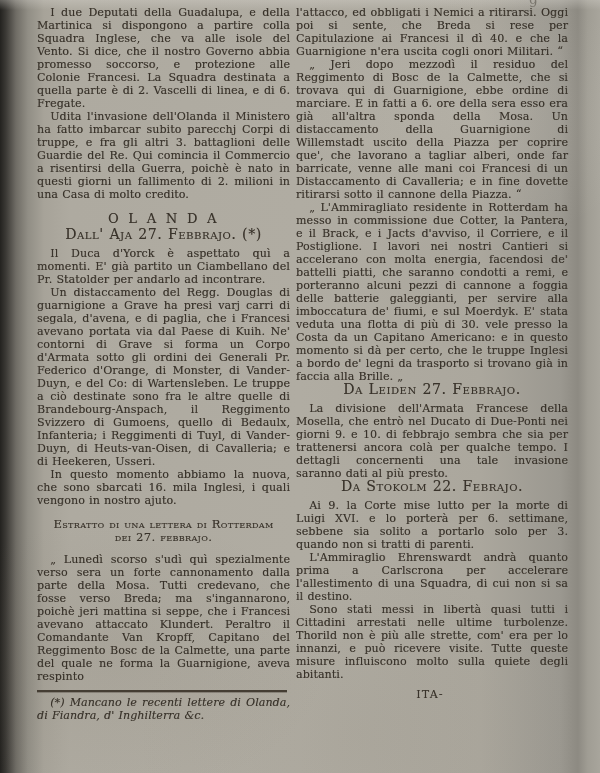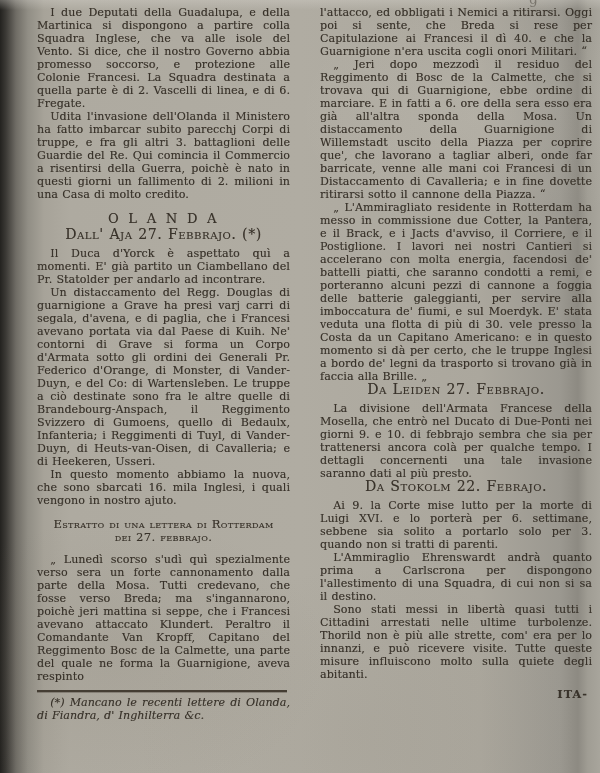--- a/index.html
+++ b/index.html
@@ -21,21 +21,21 @@
       radial-gradient(ellipse 300px 200px at 20% 85%, rgba(120,112,98,.12), rgba(0,0,0,0) 70%),
       radial-gradient(ellipse 260px 180px at 80% 15%, rgba(228,224,214,.14), rgba(0,0,0,0) 70%),
       radial-gradient(ellipse 320px 240px at 60% 95%, rgba(130,124,110,.10), rgba(0,0,0,0) 70%);
   }
   .folio{
     position:absolute;top:-5px;left:529px;font-size:13px;opacity:.45;
     letter-spacing:1px;
   }
   .cols{
     position:absolute;left:37px;top:6px;width:540px;
-    display:flex;gap:30px;
+    display:flex;gap:6px;
   }
   .col{flex:0 0 auto;}
   .col-left{width:253px;}
   .col-right{width:272px;}
   .blk{
     margin:0;font-size:11px;line-height:13px;text-align:justify;
     letter-spacing:.1px;word-spacing:.6px;
     text-shadow:.3px .3px .45px rgba(44,36,26,.38);
   }
   .para{text-indent:1.2em;}
@@ -51,22 +51,22 @@
   .heading-italic{
     text-align:center;text-indent:0;font-variant:small-caps;
     margin:11px 14px 9px;font-size:11.5px;letter-spacing:.4px;
   }
   .rule{
     border:0;border-top:2px solid #46403600;height:0;margin:7px 0 4px;width:99%;
     border-top:2px solid #443d33;box-shadow:0 1px 0 rgba(68,61,51,.35);
   }
   .footnote{font-style:italic;text-indent:1.2em;}
   .catchword{
-    text-align:right;text-indent:0;margin-top:7px;padding-right:4px;
-    font-weight:bold;letter-spacing:1.2px;
+    text-align:center;text-indent:0;margin-top:7px;padding-right:4px;
+    font-weight:normal;letter-spacing:1.2px;
   }
 </style>
 </head>
 <body>
 
 <div class="page">
   <div class="folio">9</div>
   <div class="cols">
     <div class="col col-left">
         <p class="blk para">I due Deputati della Guadalupa, e della Martinica si dispongono a partire colla Squadra Inglese, che va alle isole del Vento. Si dice, che il nostro Governo abbia promesso soccorso, e protezione alle Colonie Francesi. La Squadra destinata a quella parte è di 2. Vascelli di linea, e di 6. Fregate.</p>
@@ -82,18 +82,18 @@
         <p class="blk footnote">(*) Mancano le recenti lettere di Olanda, di Fiandra, d' Inghilterra &amp;c.</p>
       </div>
     <div class="col col-right">
         <p class="blk para-flush">l'attacco, ed obbligati i Nemici a ritirarsi. Oggi poi si sente, che Breda si rese per Capitulazione ai Francesi il dì 40. e che la Guarnigione n'era uscita cogli onori Militari. “</p>
         <p class="blk para">„ Jeri dopo mezzodì il residuo del Reggimento di Bosc de la Calmette, che si trovava qui di Guarnigione, ebbe ordine di marciare. E in fatti a 6. ore della sera esso era già all'altra sponda della Mosa. Un distaccamento della Guarnigione di Willemstadt uscito della Piazza per coprire que', che lavorano a tagliar alberi, onde far barricate, venne alle mani coi Francesi di un Distaccamento di Cavalleria; e in fine dovette ritirarsi sotto il cannone della Piazza. “</p>
         <p class="blk para">„ L'Ammiragliato residente in Rotterdam ha messo in commissione due Cotter, la Pantera, e il Brack, e i Jacts d'avviso, il Corriere, e il Postiglione. I lavori nei nostri Cantieri si accelerano con molta energia, facendosi de' battelli piatti, che saranno condotti a remi, e porteranno alcuni pezzi di cannone a foggia delle batterie galeggianti, per servire alla imboccatura de' fiumi, e sul Moerdyk. E' stata veduta una flotta di più di 30. vele presso la Costa da un Capitano Americano: e in questo momento si dà per certo, che le truppe Inglesi a bordo de' legni da trasporto si trovano già in faccia alla Brille. „</p>
         <p class="blk subheading">Da Leiden 27. Febbrajo.</p>
         <p class="blk para">La divisione dell'Armata Francese della Mosella, che entrò nel Ducato di Due-Ponti nei giorni 9. e 10. di febbrajo sembra che sia per trattenersi ancora colà per qualche tempo. I dettagli concernenti una tale invasione saranno dati al più presto.</p>
         <p class="blk subheading">Da Stokolm 22. Febrajo.</p>
         <p class="blk para">Ai 9. la Corte mise lutto per la morte di Luigi XVI. e lo porterà per 6. settimane, sebbene sia solito a portarlo solo per 3. quando non si tratti di parenti.</p>
-        <p class="blk para">L'Ammiraglio Ehrenswardt andrà quanto prima a Carlscrona per dispongono l'allestimento di una Squadra, di cui non si sa il destino.</p>
+        <p class="blk para">L'Ammiraglio Ehrenswardt andrà quanto prima a Carlscrona per accelerare l'allestimento di una Squadra, di cui non si sa il destino.</p>
         <p class="blk para">Sono stati messi in libertà quasi tutti i Cittadini arrestati nelle ultime turbolenze. Thorild non è più alle strette, com' era per lo innanzi, e può ricevere visite. Tutte queste misure influiscono molto sulla quiete degli abitanti.</p>
         <p class="blk catchword">ITA-</p>
       </div>
   </div>
 </div>
 
 </body></html>

